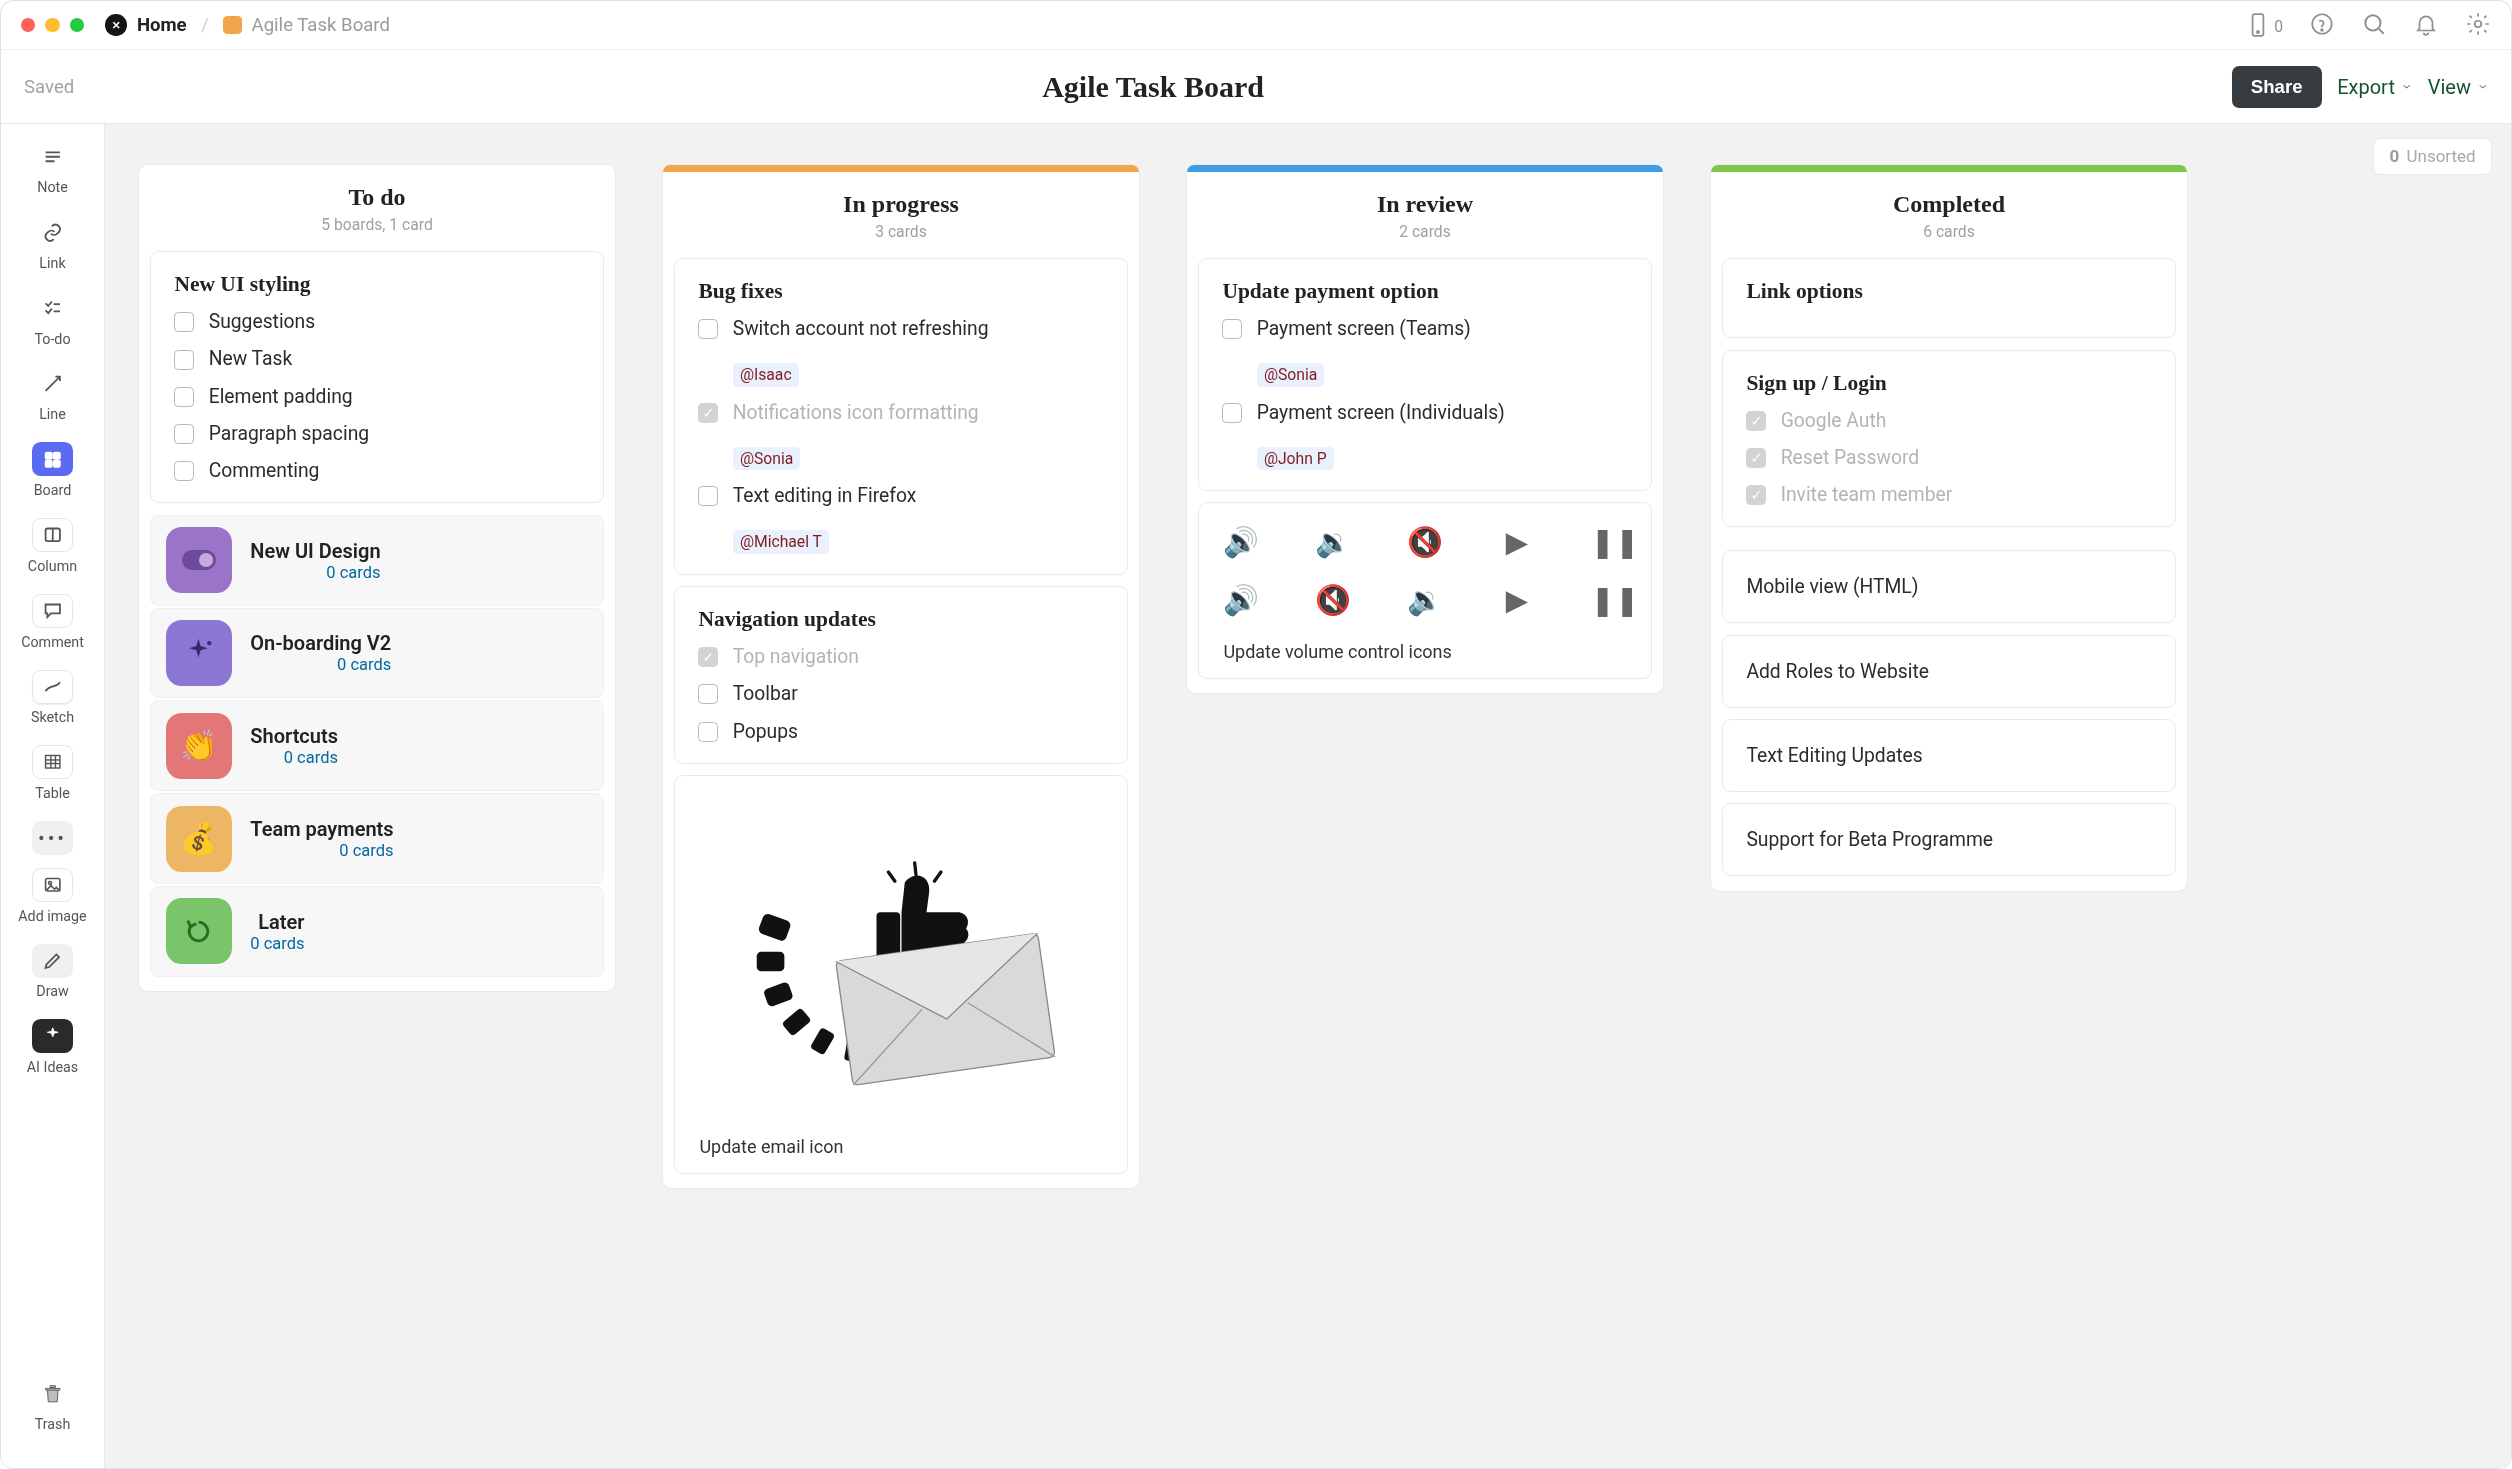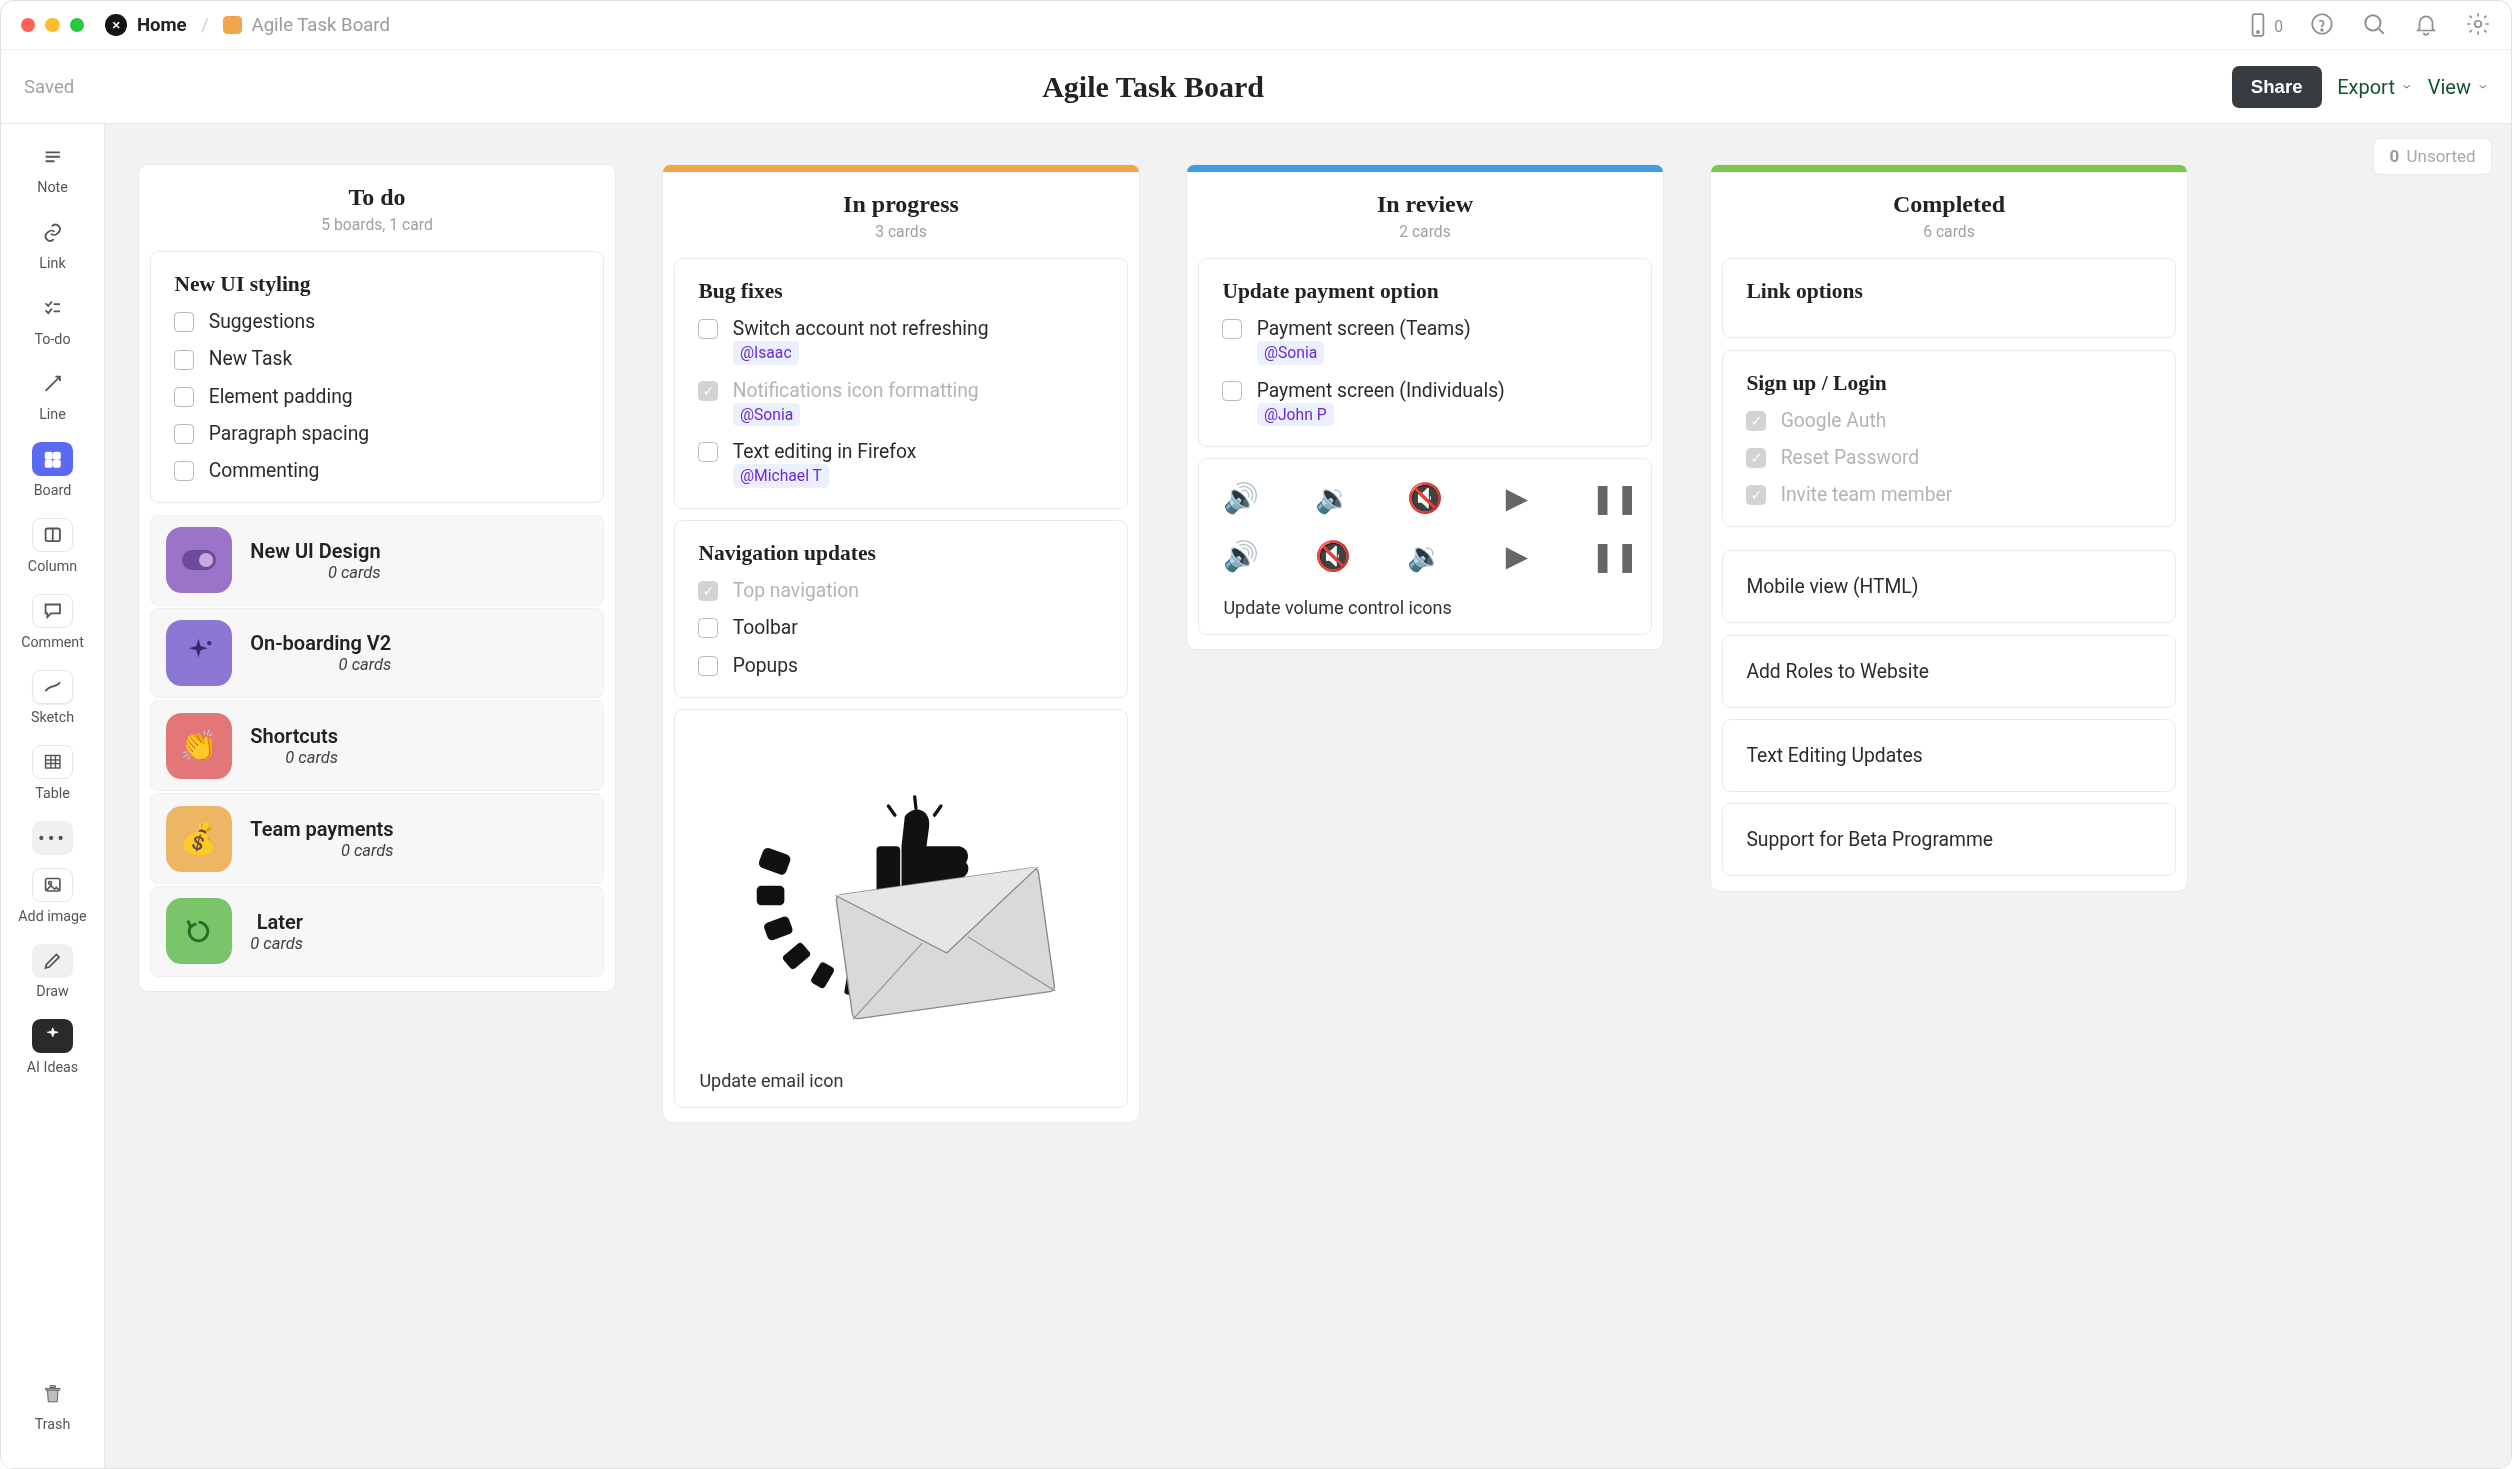--- a/index.html
+++ b/index.html
@@ -102,34 +102,34 @@
       border:0.7px solid #eaeaea; border-radius:8.6px; background:#fff;
       padding: 20px 23px;
     }
     .card h3 { font-family: Georgia, serif; font-weight:700; font-size:21.5px; color:#222; margin-bottom:13px; }
     .task-list { display:flex; flex-direction:column; gap:14.3px; }
     .task { display:flex; align-items:flex-start; gap:14.3px; font-size:19.3px; color:#2b2b2b; }
     .task.done .label { color:#b4b4b4;}
     .chk { width:20px; height:20px; border:1.4px solid #b8b8b8; border-radius:4.3px; flex-shrink:0; display:flex; align-items:center; justify-content:center; position:relative; top:2.1px; }
     .chk.filled { background:#d3d3d3; border-color:#d3d3d3; }
     .chk.filled:after { content:"✓"; color:#fff; font-size:14.3px; }
-    .mention { display:inline-block; background:#eaf0fd; color:#6d28d9; border-radius:4.3px; padding:2.1px 7.2px; font-size:15.7px; margin-top:1px; }
+    .mention { display:inline-block; background:#eaf0fd; color:#7f1d1d; border-radius:4.3px; padding:2.1px 7.2px; font-size:15.7px; margin-top:23px; }
     .caption { font-size:18px; color:#333; margin-top:10px; }
 
     
     .subcards { display:flex; flex-direction:column; gap:2px;text-align:right;}
     .subcard {
       display:flex; align-items:center; gap:18.6px;
       background:#f7f7f7; border:0.7px solid #efefef; border-radius:8.6px;
       padding: 11.4px 14.3px;
     }
     .chip { width:66px; height:66px; border-radius:15.7px; display:flex; align-items:center; justify-content:center; font-size:31.5px; }
     .sc-text { display:flex; flex-direction:column; }
     .sc-title { font-size:20px; font-weight:600; color:#222; }
-    .sc-sub { font-size:16.5px; color:#404040; margin-top:0;font-style:italic; }
+    .sc-sub { font-size:16.5px; color:#0369a1; margin-top:0; }
 
     
     .iconblock { border:0.7px solid #eaeaea; border-radius:8.6px; padding: 21.5px 24px 15.7px; }
     .iconrow { display:flex; justify-content:space-between; margin-bottom: 29px; color:#666;}
     .iconrow svg, .iconrow span { width:36px; height:29px; font-size: 29px; color:#666; }
     .iconrow:last-of-type { margin-bottom: 14.3px;}
     .symcell { width: 43px; text-align:center; font-size: 31.5px; color:#4d4d4d; }
 
     
     .thumbblock { border:0.7px solid #eaeaea; border-radius:8.6px; padding: 21.5px 24px 15.7px; }

